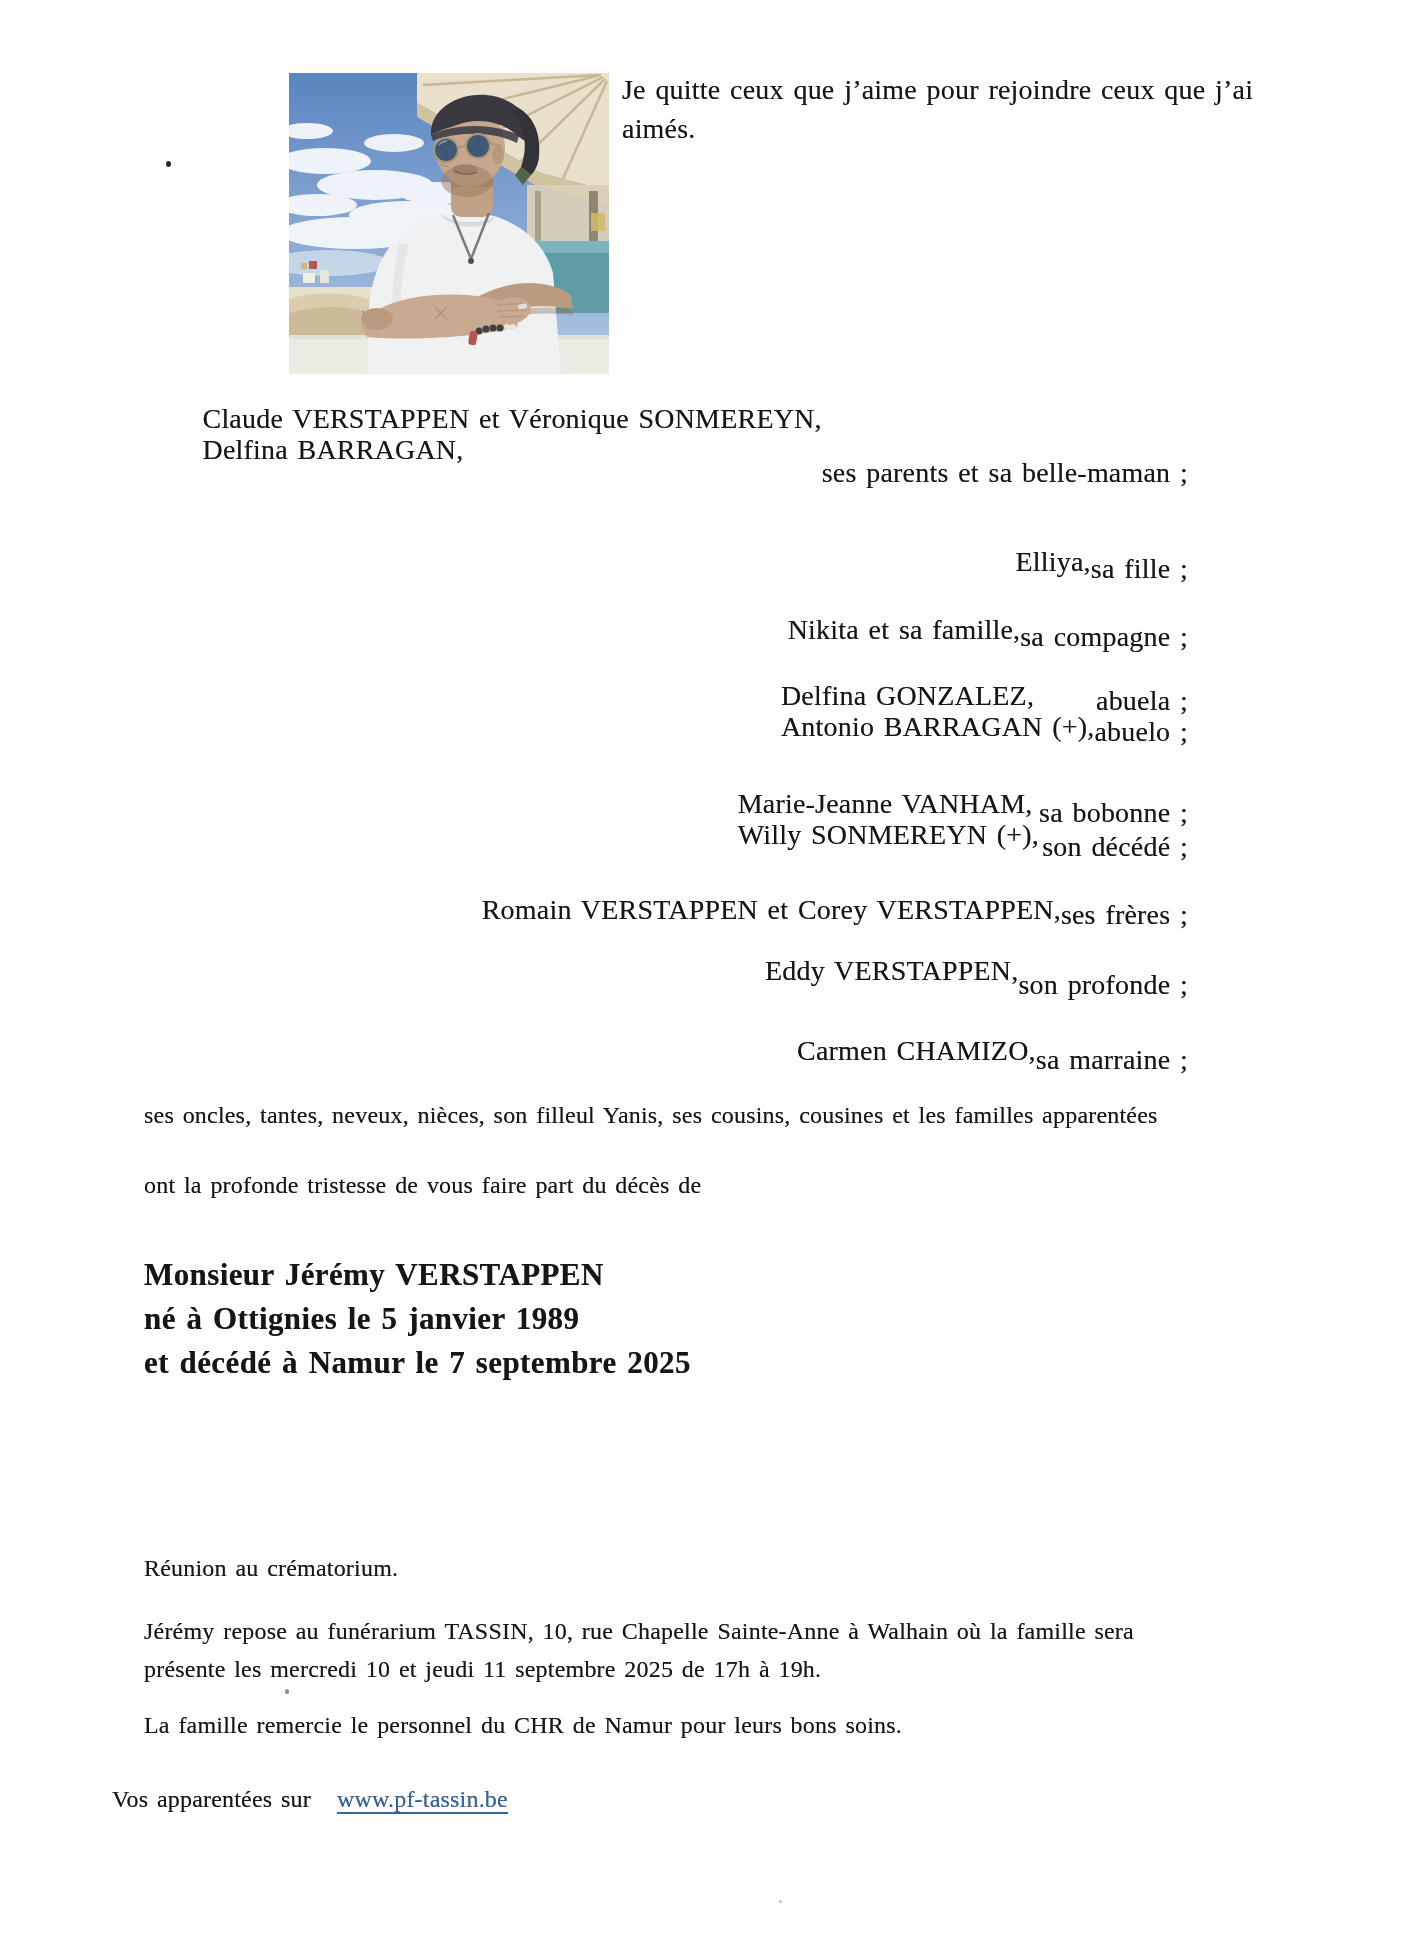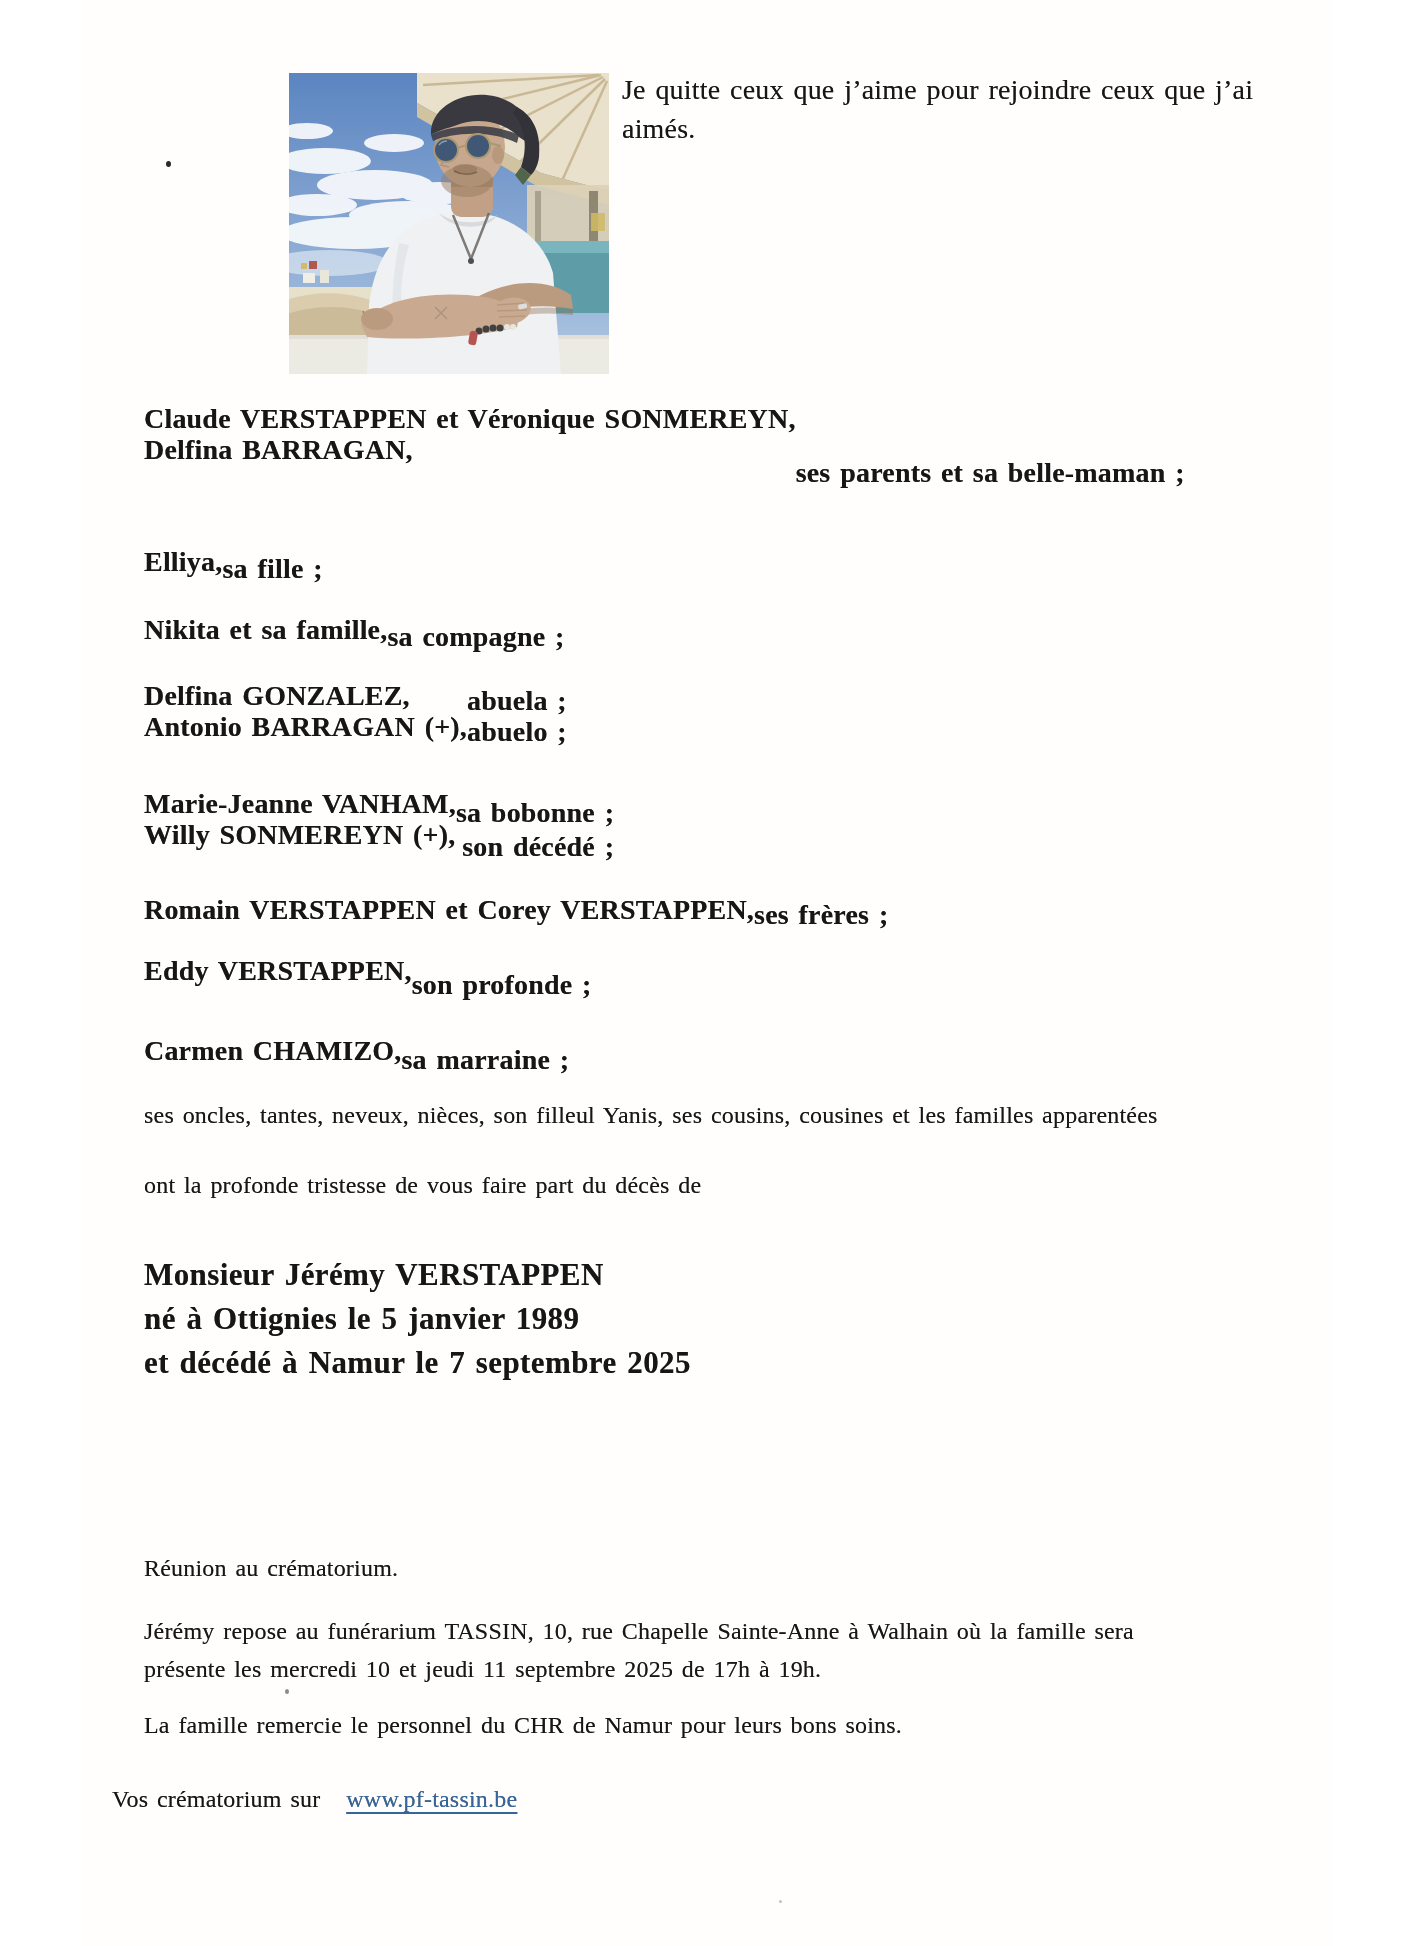--- a/index.html
+++ b/index.html
@@ -27,22 +27,22 @@
     filter:saturate(.8) contrast(.95) brightness(1.03);
   }
   
   .quote{
     position:absolute; left:540px; top:70px; width:650px;
     font-size:28px; line-height:39px; text-align:left;
   }
   
   .frow{
     position:absolute; left:62px; right:144px;
-    display:flex; justify-content:flex-start; align-items:flex-start;
-    font-size:28px; line-height:31px;font-weight:bold;
+    display:flex; justify-content:flex-end; align-items:flex-start;
+    font-size:28px; line-height:31px;
   }
   .frow .names{ text-align:left; white-space:nowrap; }
   .frow .rel{ text-align:right; white-space:nowrap; }
   
   .para{
     position:absolute; left:62px; right:62px;
     font-size:24px; line-height:38px;
   }
   .left{ text-align:left; white-space:nowrap; }
   .center{ text-align:left; }
@@ -257,16 +257,16 @@
   <div class="para center txt" style="top:1549px">Réunion au crématorium.</div>
 
   <div class="para center txt" style="top:1612px">
     <div>Jérémy repose au funérarium TASSIN, 10, rue Chapelle Sainte-Anne à Walhain où la famille sera</div>
     <div>présente les mercredi 10 et jeudi 11 septembre 2025 de 17h à 19h.</div>
   </div>
 
   <div class="para center txt" style="top:1706px">La famille remercie le personnel du CHR de Namur pour leurs bons soins.</div>
 
   <div class="para center cond txt" style="top:1780px">
-    <span>Vos crématorium sur</span><span class="gap"></span><a class="weblink">www.pf-tassin.be</a>
+    <span>Vos apparentées sur</span><span class="gap"></span><a class="weblink">www.pf-tassin.be</a>
   </div>
 
 </div>
 
 </body></html>

